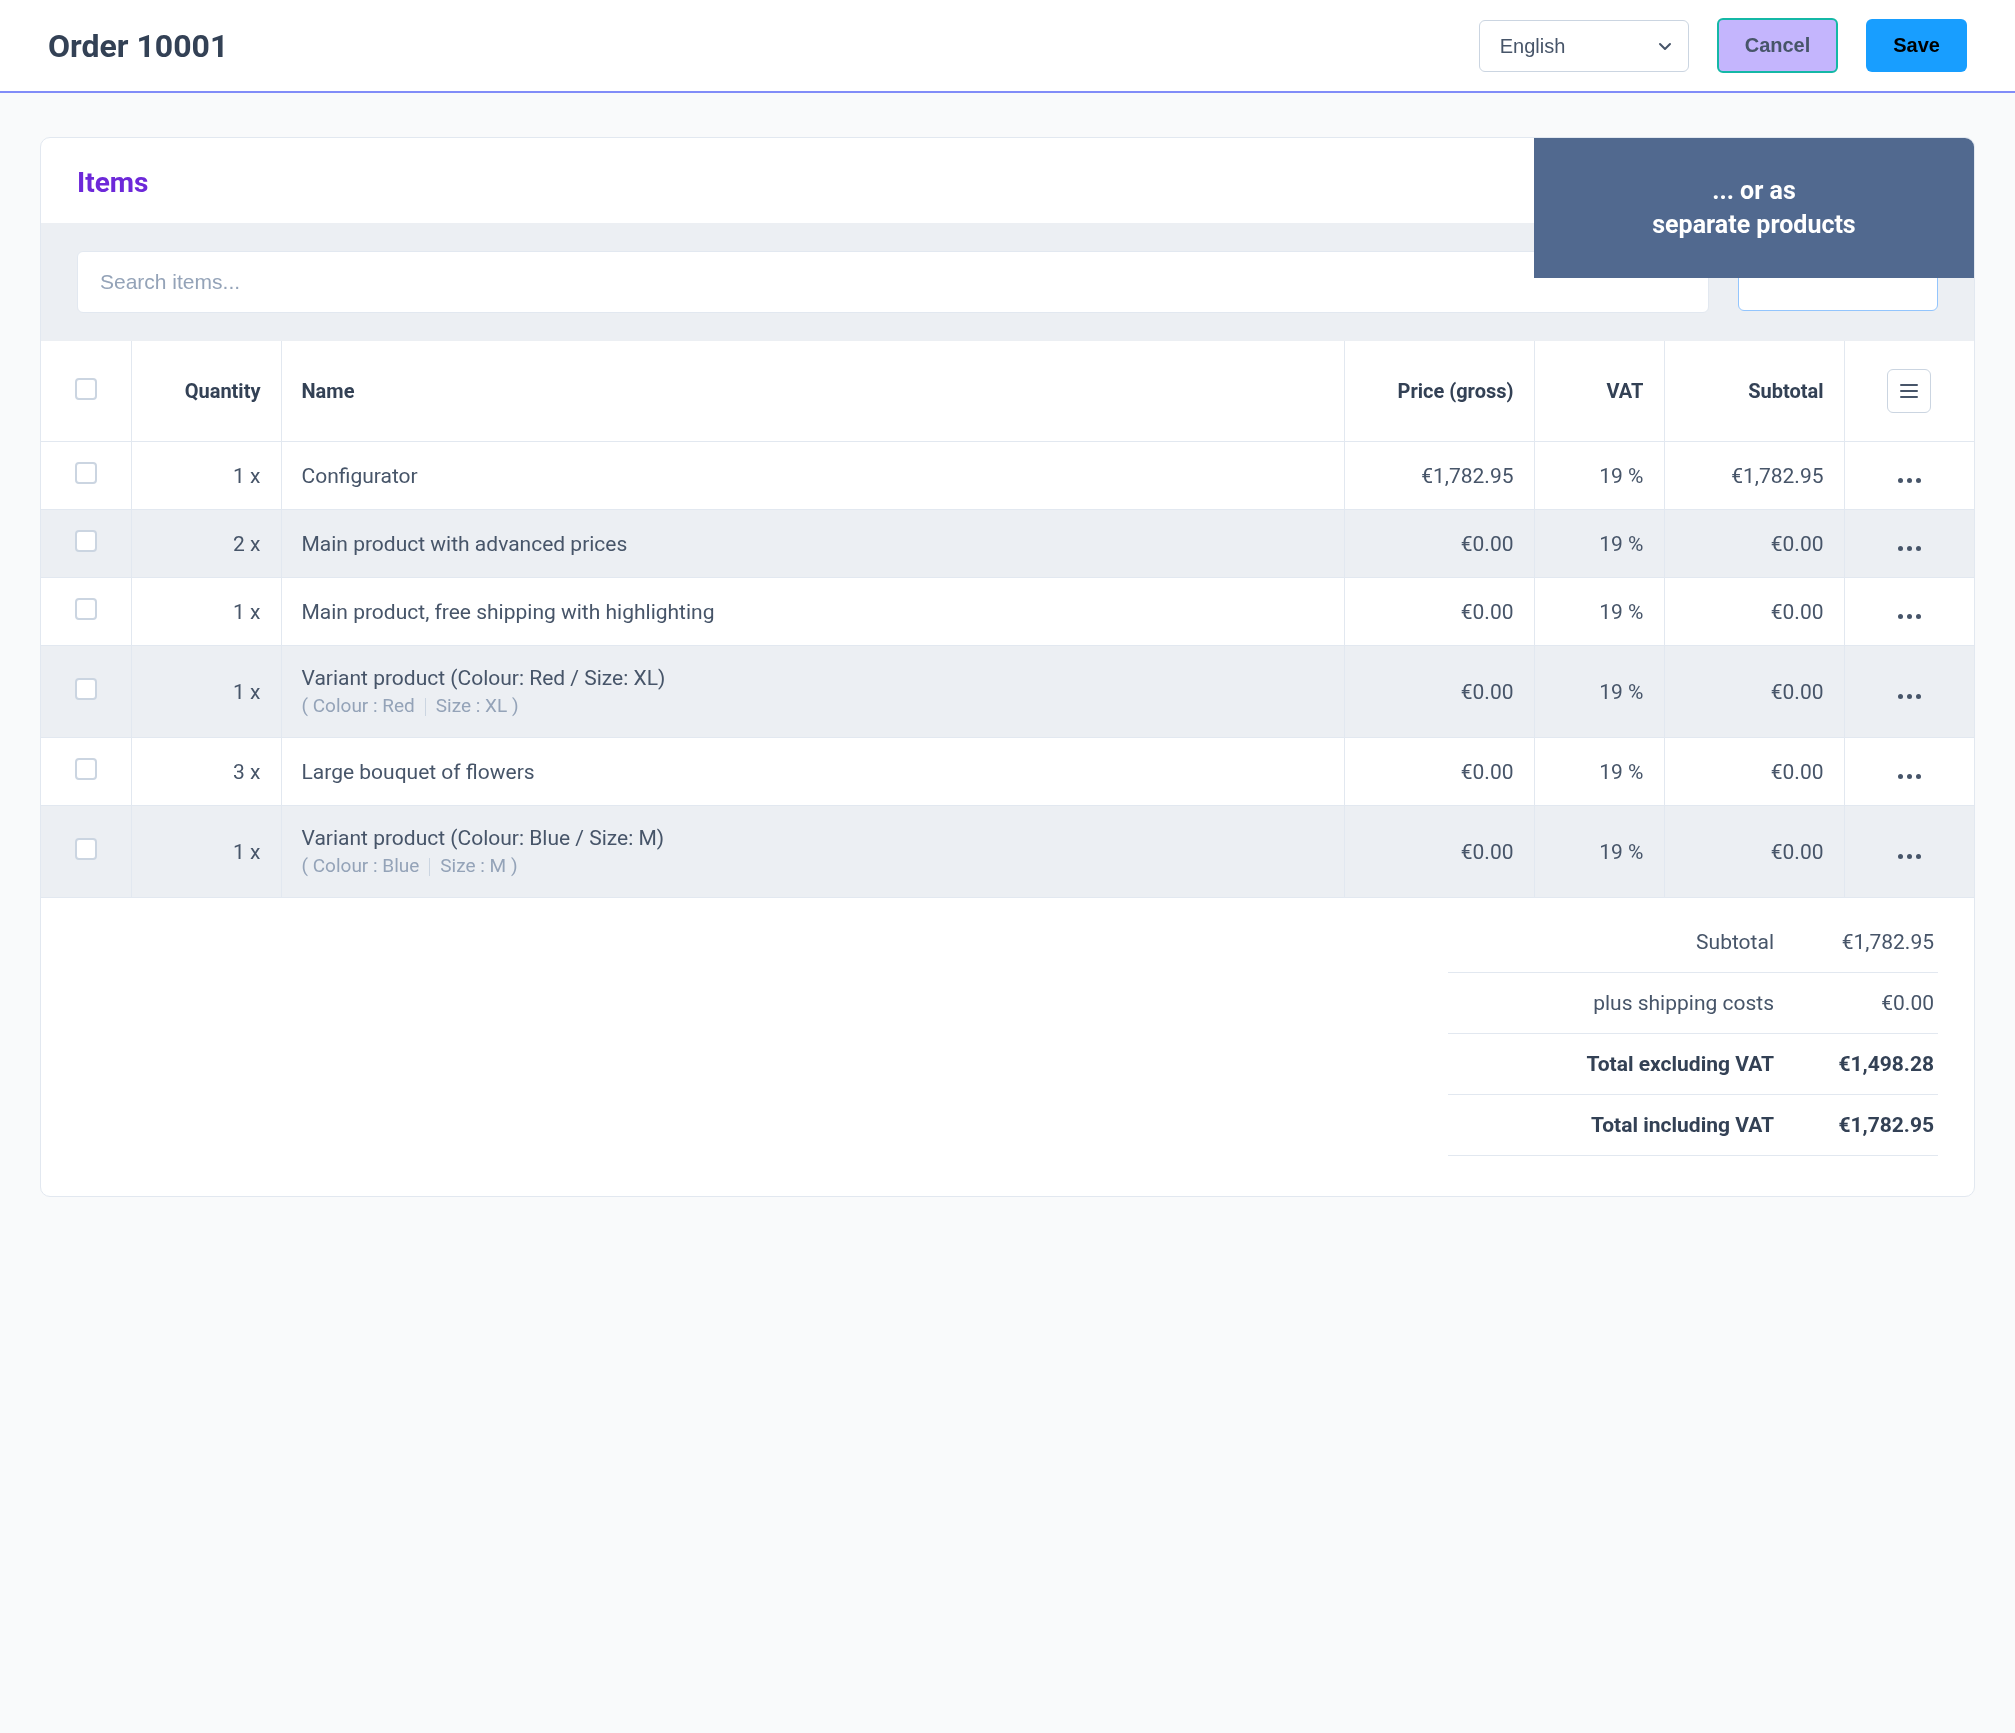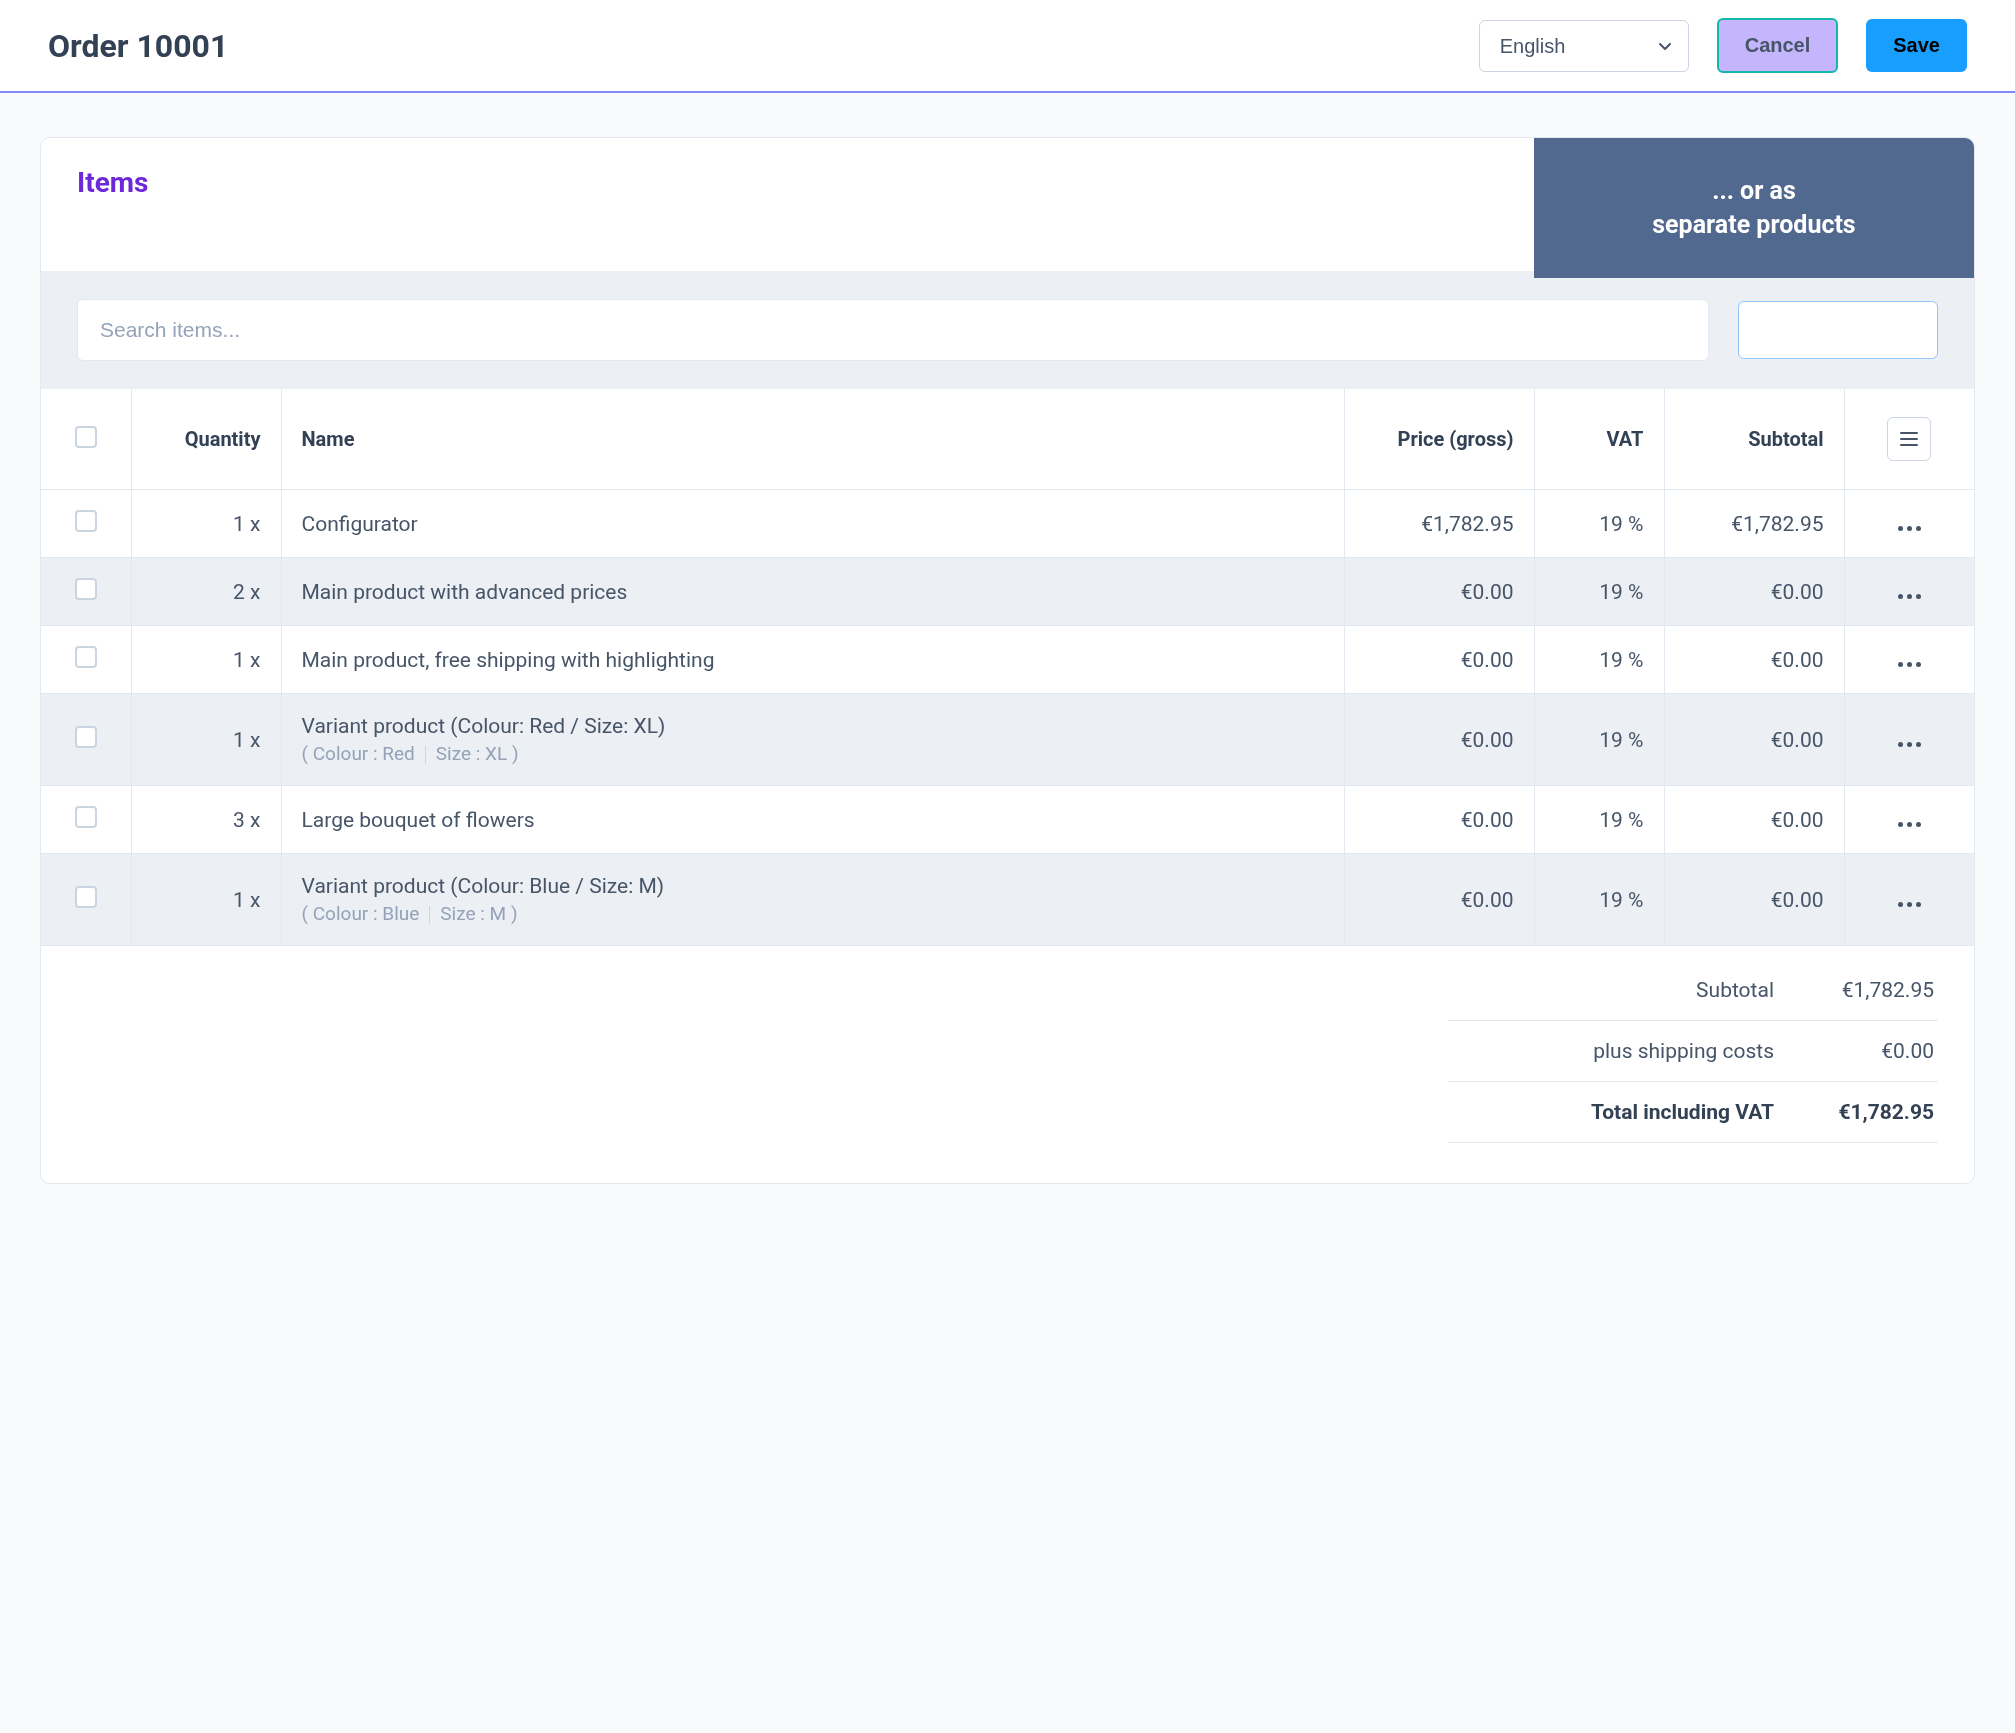--- a/index.html
+++ b/index.html
@@ -98,21 +98,20 @@
     font-weight: 700;
     line-height: 1.35;
     z-index: 5;
   }
   .search-area {
     background: #eceff3;
     padding: 28px 36px;
     display: flex;
     gap: 29px;
     align-items: center;
-    margin-top: 48px;
   }
   .search-input {
     flex: 1;
     background: #fff;
     border: 1px solid #e2e8f0;
     border-radius: 6px;
     padding: 18px 22px;
     font-size: 21px;
     color: #475569;
   }
@@ -375,20 +374,24 @@
       <div class="summary-table" id="summary-table">
           <div class="summary-row first">
             <div class="label">Subtotal</div>
             <div class="value">€1,782.95</div>
           </div>
           <div class="summary-row">
             <div class="label">plus shipping costs</div>
             <div class="value">€0.00</div>
           </div>
           <div class="summary-row bold">
+            <div class="label">Total excluding VAT</div>
+            <div class="value">€1,498.28</div>
+          </div>
+          <div class="summary-row bold">
             <div class="label">Total including VAT</div>
             <div class="value">€1,782.95</div>
           </div>
         </div>
     </div>
 
   </div>
 </div>
 
 </body></html>

